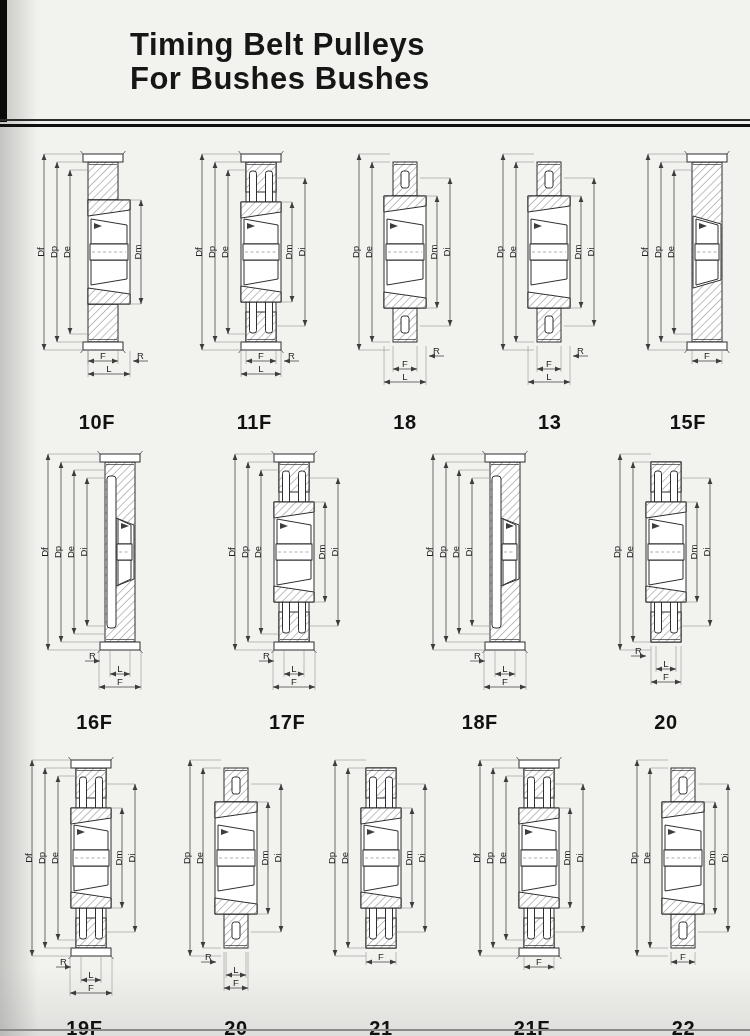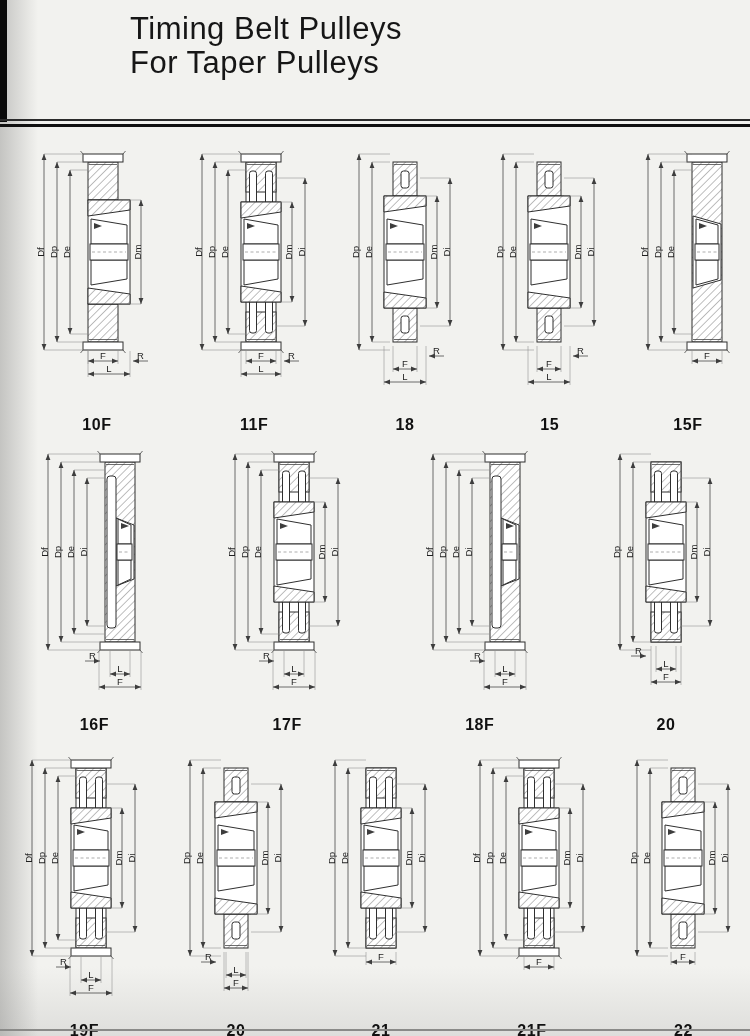--- a/index.html
+++ b/index.html
@@ -5,48 +5,48 @@
   html,body{margin:0;padding:0;background:#c9c9c7;}
   .page{
     position:relative;width:750px;height:1036px;margin:0 auto;overflow:hidden;
     background:
       linear-gradient(90deg, rgba(140,140,138,.45), rgba(240,240,238,0) 38px),
       linear-gradient(0deg, rgba(185,185,183,.35), rgba(240,240,238,0) 70px),
       #f2f2ef;
     font-family:"Liberation Sans",sans-serif;
   }
   .edge-strip{position:absolute;left:0;top:0;width:7px;height:122px;background:#0a0a0a;}
-  .title{position:absolute;left:130px;top:12px;color:#161616;font-weight:normal;
+  .title{position:absolute;left:130px;top:28px;color:#161616;font-weight:bold;
          font-size:31px;line-height:1.1;letter-spacing:.5px;}
   .rule-a{position:absolute;left:0;top:119px;width:100%;height:2px;background:#2b2b2b;}
   .rule-b{position:absolute;left:0;top:124px;width:100%;height:3px;background:#101010;}
   .rule-bottom{position:absolute;left:0;top:1029px;width:100%;height:2px;background:#8a8a88;}
   .fig-row{position:absolute;left:0;right:0;display:flex;justify-content:space-between;align-items:flex-start;}
   #row1{top:146px;padding:0 14px 0 36px;}
   #row2{top:446px;padding:0 30px 0 40px;}
   #row3{top:752px;padding:0 12px 0 24px;}
   .figure{display:flex;flex-direction:column;align-items:center;height:288px;}
-  .fig-label{margin-top:auto;font-weight:bold;font-size:16px;color:#111;letter-spacing:.6px;text-align:center;}
+  .fig-label{margin-top:auto;font-weight:bold;font-size:20px;color:#111;letter-spacing:.6px;text-align:center;}
   svg .ol{fill:#ffffff;stroke:#2f2f2f;stroke-width:1;stroke-linejoin:miter;}
   svg .ht{stroke:#2f2f2f;stroke-width:1;}
   svg .ln{stroke:#2f2f2f;stroke-width:.7;}
   svg .dim{stroke:#4a4a4a;stroke-width:.8;}
   svg .ext{stroke:#8d8d8d;stroke-width:.55;}
   svg .arr{fill:#3d3d3d;}
   svg .dimt{font-family:"Liberation Sans",sans-serif;font-size:9.5px;fill:#1f1f1f;}
   svg .dash{stroke:#8a8a8a;stroke-width:.7;stroke-dasharray:3 2.5;}
 </style>
 </head>
 <body>
 
 <div class="page">
   <div class="edge-strip"></div>
   <div class="title">
     <div>Timing Belt Pulleys</div>
-    <div>For Taper Pulleys</div>
+    <div>For Bushes Bushes</div>
   </div>
   <div class="rule-a"></div>
   <div class="rule-b"></div>
 
   <div class="fig-row" id="row1">
       <div class="figure">
         <svg xmlns="http://www.w3.org/2000/svg" width="122" height="235" viewBox="0 0 122 235">
           <defs>
             <pattern id="h0x0" width="5.5" height="5.5" patternUnits="userSpaceOnUse" patternTransform="rotate(45)">
               <rect width="5.5" height="5.5" fill="#ffffff"></rect>
@@ -377,21 +377,21 @@
           </g>
           <g>
             <line class="ext" x1="33" y1="200" x2="33" y2="239"></line>
             <line class="ext" x1="75" y1="200" x2="75" y2="239"></line>
             <line class="dim" x1="33" y1="236" x2="75" y2="236"></line>
             <path class="arr" d="M33,236 L39,233.6 L39,238.4 Z"></path>
             <path class="arr" d="M75,236 L69,233.6 L69,238.4 Z"></path>
             <text class="dimt" x="54" y="233.5" text-anchor="middle">L</text>
           </g>
         </svg>
-        <div class="fig-label">15</div>
+        <div class="fig-label">13</div>
       </div>
       <div class="figure">
         <svg xmlns="http://www.w3.org/2000/svg" width="96" height="222" viewBox="0 0 96 222">
           <defs>
             <pattern id="h0x4" width="5.5" height="5.5" patternUnits="userSpaceOnUse" patternTransform="rotate(45)">
               <rect width="5.5" height="5.5" fill="#ffffff"></rect>
               <line x1="0" y1="0" x2="0" y2="5.5" stroke="#6f6f6f" stroke-width="0.9"></line>
             </pattern>
           </defs>
           <g>

